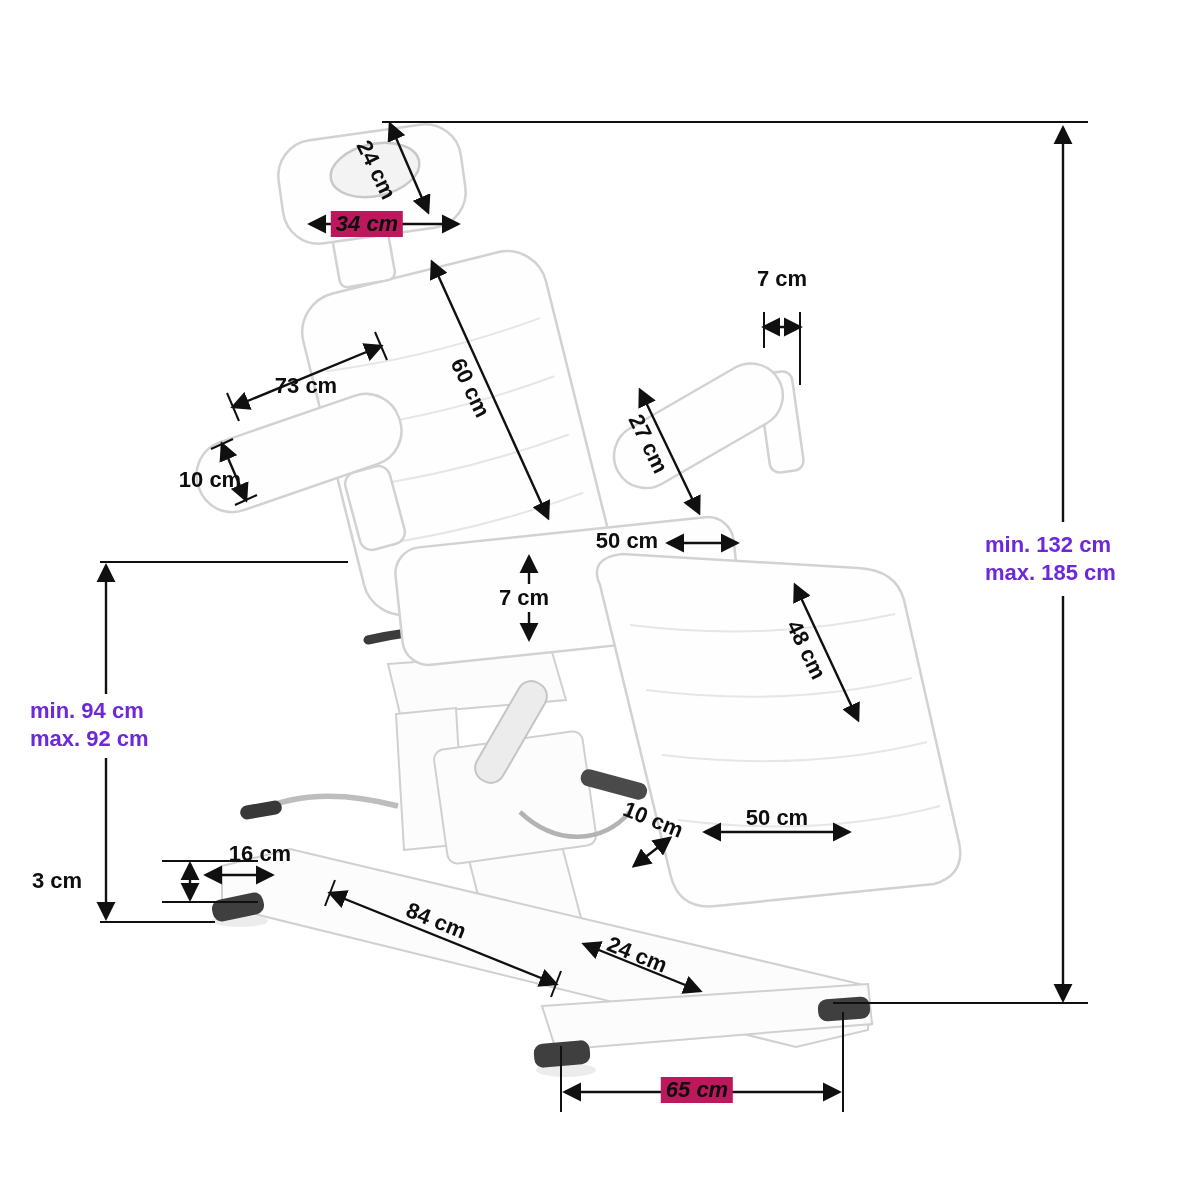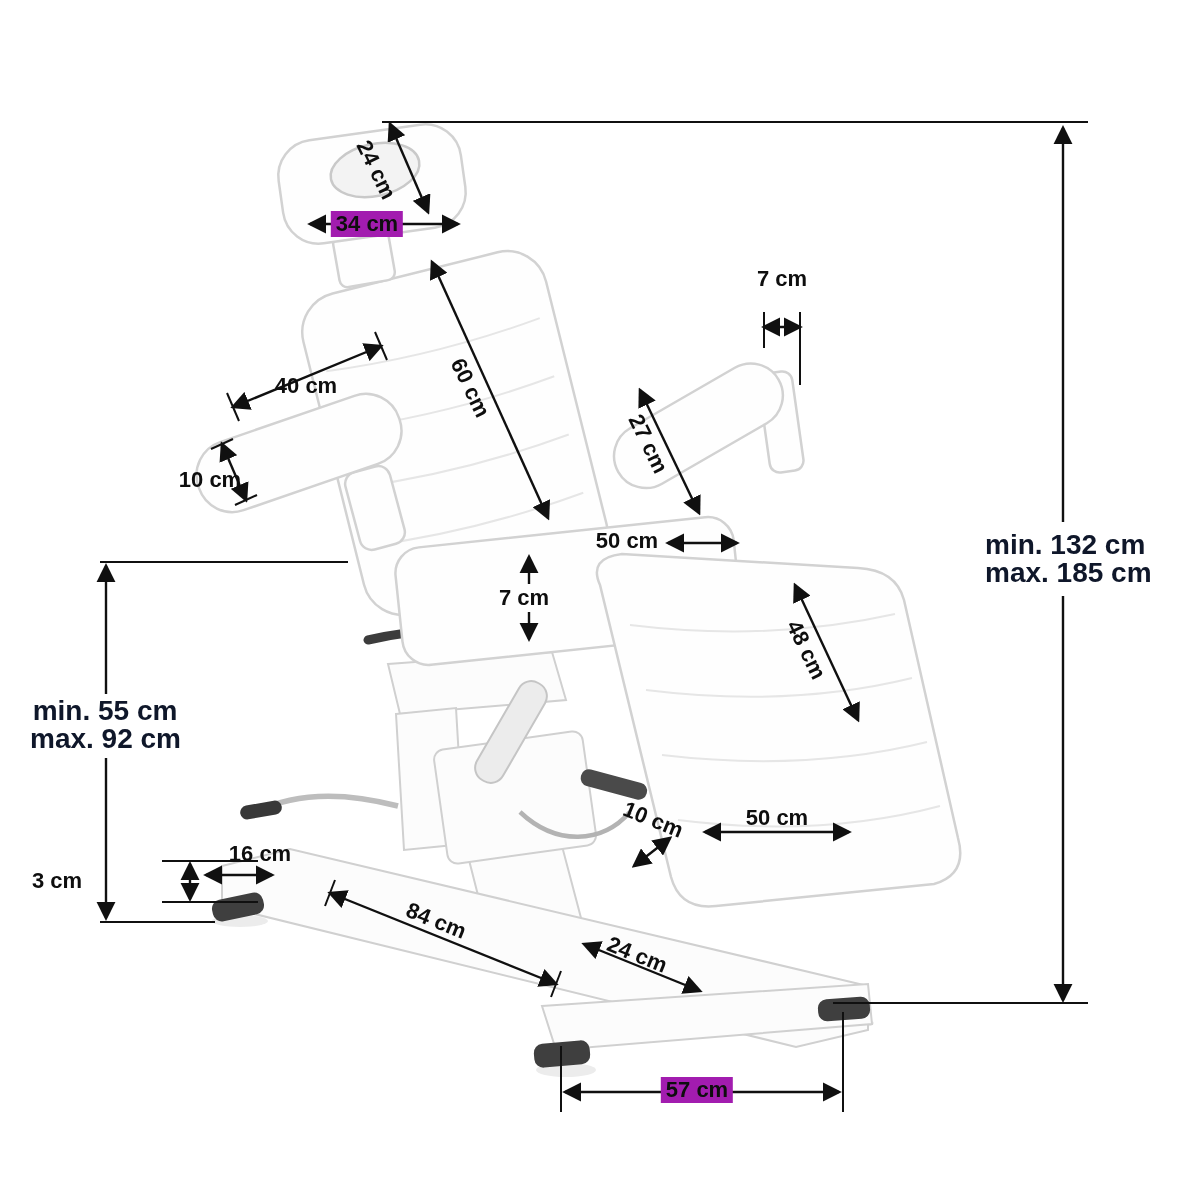--- a/index.html
+++ b/index.html
@@ -6,23 +6,23 @@
   .stage{position:relative;width:1200px;height:1200px;background:#ffffff;overflow:hidden;
          font-family:"Liberation Sans","DejaVu Sans",sans-serif;}
   .stage svg{position:absolute;left:0;top:0;}
   .cushion{fill:#fefefe;stroke:#d2d2d2;stroke-width:2.5;}
   .seam{fill:none;stroke:#e6e6e6;stroke-width:2;}
   .metal{fill:#fcfcfc;stroke:#d0d0d0;stroke-width:2;}
   .dim{stroke:#101010;stroke-width:2.4;fill:none;}
   .ext{stroke:#101010;stroke-width:2;fill:none;}
   .lbl{position:absolute;font-weight:700;font-size:22px;color:#0e0e0e;white-space:nowrap;
        transform:translate(-50%,-50%) rotate(var(--r,0deg));}
-  .lbl.bg{background:#a21caf;padding:0 5px;}
-  .lblblock{position:absolute;font-weight:700;font-size:28px;color:#0f172a;
-            text-align:center;line-height:28px;white-space:nowrap;}
+  .lbl.bg{background:#be185d;padding:0 5px;font-style:italic;}
+  .lblblock{position:absolute;font-weight:700;font-size:22px;color:#6d28d9;
+            text-align:left;line-height:28px;white-space:nowrap;}
 </style>
 </head>
 <body>
 
 <div class="stage">
 
   <svg width="1200" height="1200" viewBox="0 0 1200 1200">
     <defs>
       <marker id="ah" viewBox="0 0 10 10" refX="8.5" refY="5" markerWidth="8" markerHeight="8" orient="auto-start-reverse">
         <path d="M0 0 L10 5 L0 10 Z" fill="#101010"></path>
@@ -189,38 +189,38 @@
         <line class="ext" x1="843" y1="1012" x2="843" y2="1112"></line>
         <line class="dim" x1="565" y1="1092" x2="839" y2="1092" marker-start="url(#ah)" marker-end="url(#ah)"></line>
       </g>
     </g>
   </svg>
 
   <div class="lbl" style="left:376px;top:170px;--r:64deg">24 cm</div>
   <div class="lbl bg" style="left:367px;top:224px">34 cm</div>
   <div class="lbl" style="left:470px;top:388px;--r:64deg">60 cm</div>
   <div class="lbl" style="left:782px;top:279px">7 cm</div>
-  <div class="lbl" style="left:306px;top:386px">40 cm</div>
+  <div class="lbl" style="left:306px;top:386px">73 cm</div>
   <div class="lbl" style="left:210px;top:480px">10 cm</div>
   <div class="lbl" style="left:648px;top:444px;--r:64deg">27 cm</div>
   <div class="lbl" style="left:627px;top:541px">50 cm</div>
   <div class="lbl" style="left:524px;top:598px">7 cm</div>
   <div class="lbl" style="left:806px;top:650px;--r:64deg">48 cm</div>
 
   <div class="lblblock" style="left:985px;top:531px;width:150px">
     <div>min. 132 cm</div>
     <div>max. 185 cm</div>
   </div>
 
   <div class="lblblock" style="left:30px;top:697px;width:150px">
-    <div>min. 55 cm</div>
+    <div>min. 94 cm</div>
     <div>max. 92 cm</div>
   </div>
 
   <div class="lbl" style="left:57px;top:881px">3 cm</div>
   <div class="lbl" style="left:260px;top:854px">16 cm</div>
   <div class="lbl" style="left:436px;top:921px;--r:22deg">84 cm</div>
   <div class="lbl" style="left:637px;top:955px;--r:22deg">24 cm</div>
   <div class="lbl" style="left:653px;top:820px;--r:22deg">10 cm</div>
   <div class="lbl" style="left:777px;top:818px">50 cm</div>
-  <div class="lbl bg" style="left:697px;top:1090px">57 cm</div>
+  <div class="lbl bg" style="left:697px;top:1090px">65 cm</div>
 
 </div>
 
 </body></html>

